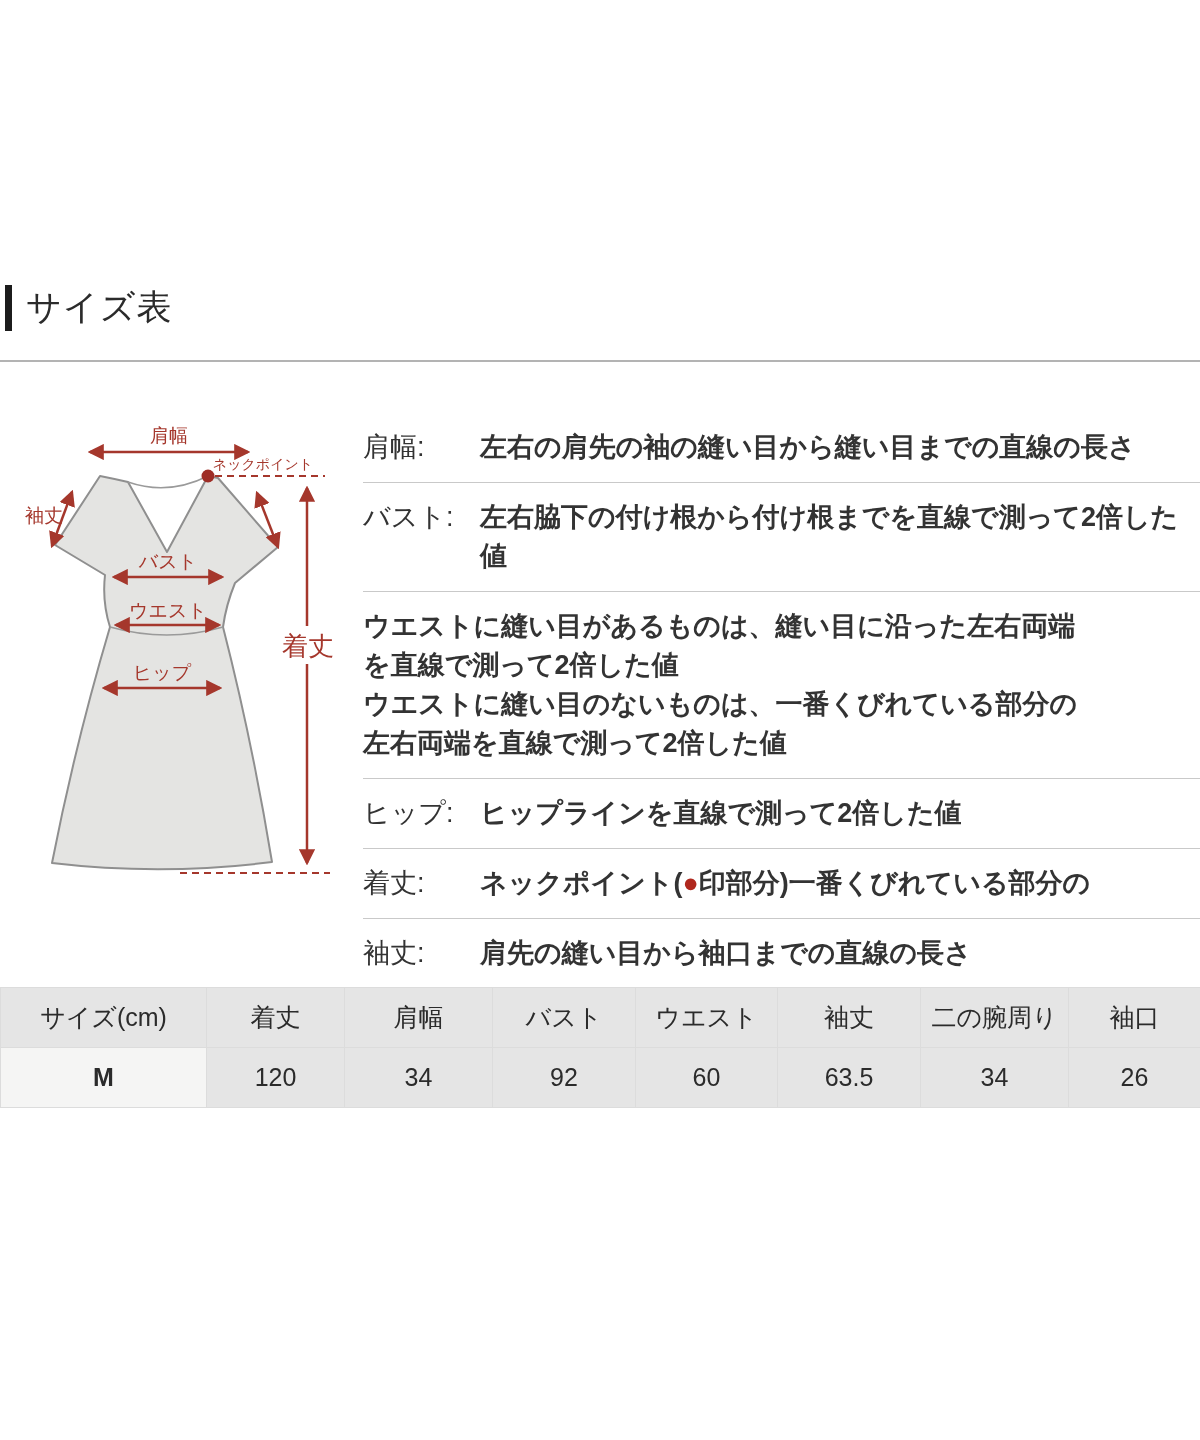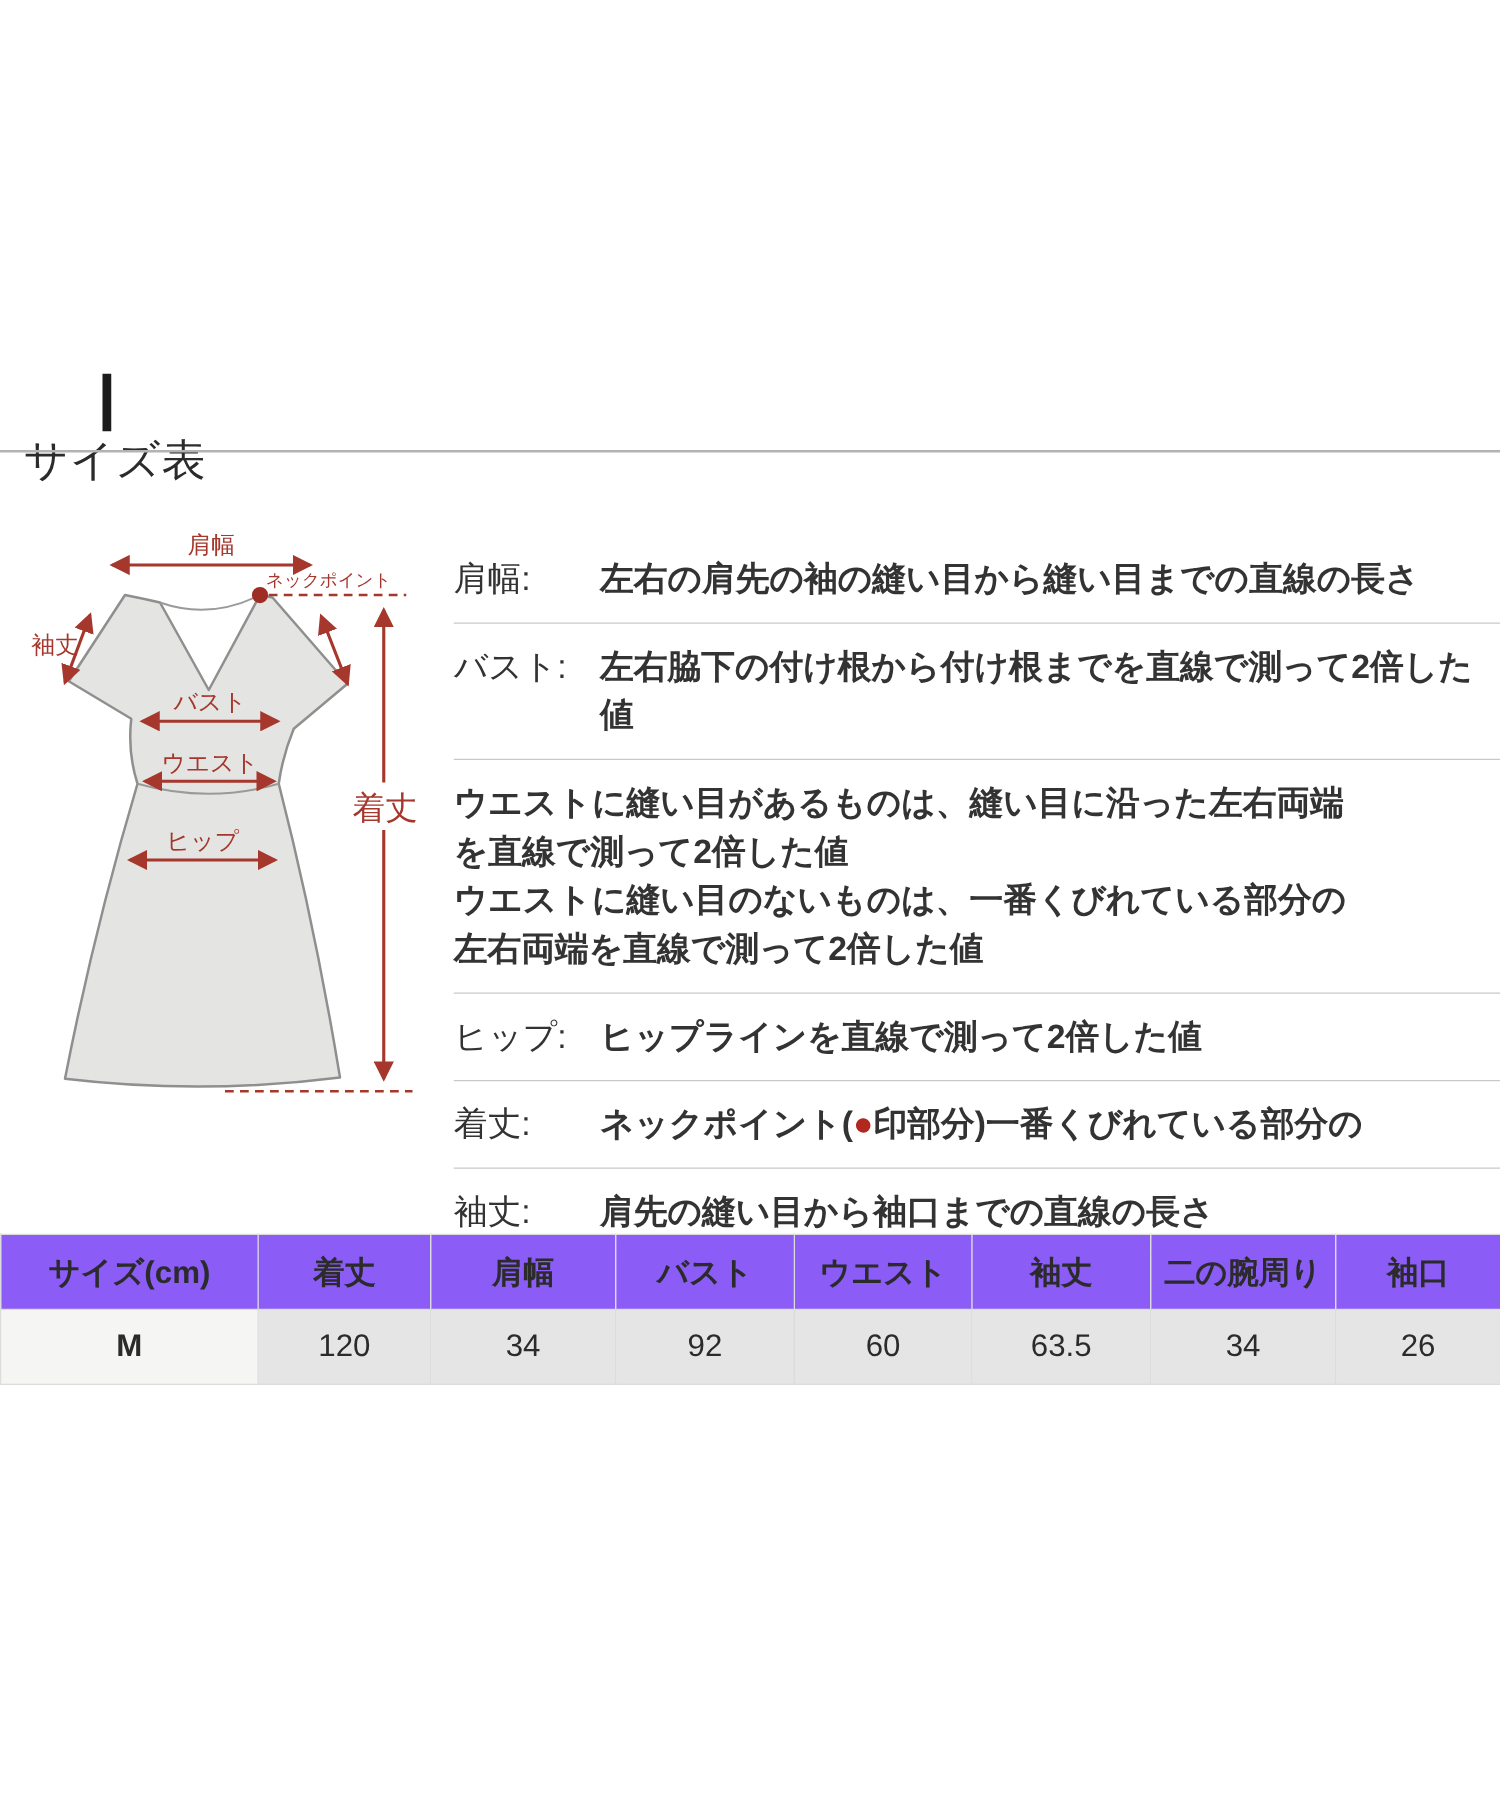--- a/index.html
+++ b/index.html
@@ -6,58 +6,58 @@
   body {
     width: 1200px; height: 1440px;
     background: #ffffff;
     font-family: "Liberation Sans", "DejaVu Sans", sans-serif;
     color: #333;
   }
   .page { position: relative; width: 1200px; height: 1440px; background: #fff; overflow: hidden; }
 
   
   .title-row {
-    position: absolute; top: 299px; left: 5px;
-    display: flex; align-items: center; flex-direction: column;
+    position: absolute; top: 284px; left: 5px;
+    display: flex; align-items: center;
   }
   .title-bar { width: 7px; height: 46px; background: #1c1c1c; flex: none; }
   .title-text {
     margin: 0 0 0 14px; font-size: 35px; font-weight: 500; color: #2b2b2b;
     letter-spacing: 1px;
   }
   .title-divider {
     position: absolute; top: 360px; left: 0; width: 1200px; height: 0;
     border-top: 2px solid #b3b3b3;
   }
 
   
   .diagram { position: absolute; top: 410px; left: 20px; width: 340px; height: 475px; }
   .dress-label { font-family: "Liberation Sans", "DejaVu Sans", sans-serif; fill: #a5372c; }
 
   
-  .definitions { position: absolute; top: 429px; left: 363px; width: 837px; }
+  .definitions { position: absolute; top: 413px; left: 363px; width: 837px; }
   .def-row {
     display: flex; padding: 15px 0; border-bottom: 1px solid #c9c9c9;
     font-size: 27px; line-height: 39px; color: #333;
   }
   .def-term { width: 117px; flex: none; }
   .def-body { flex: 1; font-weight: bold; }
   .inline-dot { color: #b0281e; }
 
   
   .size-table {
     position: absolute; top: 987px; left: 0; width: 1200px;
     border-collapse: collapse; table-layout: fixed;
     font-size: 25px; color: #2b2b2b;
   }
   .size-table th, .size-table td {
     border: 1px solid #dcdcdc; height: 59px;
     text-align: center; vertical-align: middle; padding: 0;
   }
-  .size-table th { background: #8b5cf6; font-weight: bold; text-align: center; }
+  .size-table th { background: #e5e5e5; font-weight: normal; text-align: center; }
   .size-table td { background: #e5e5e5; font-weight: normal; }
   .size-table td.size-cell { background: #f5f5f4; font-weight: bold; }
 </style>
 </head>
 <body>
 
 <div class="page">
 
   <div class="title-row">
     <span class="title-bar"></span>

